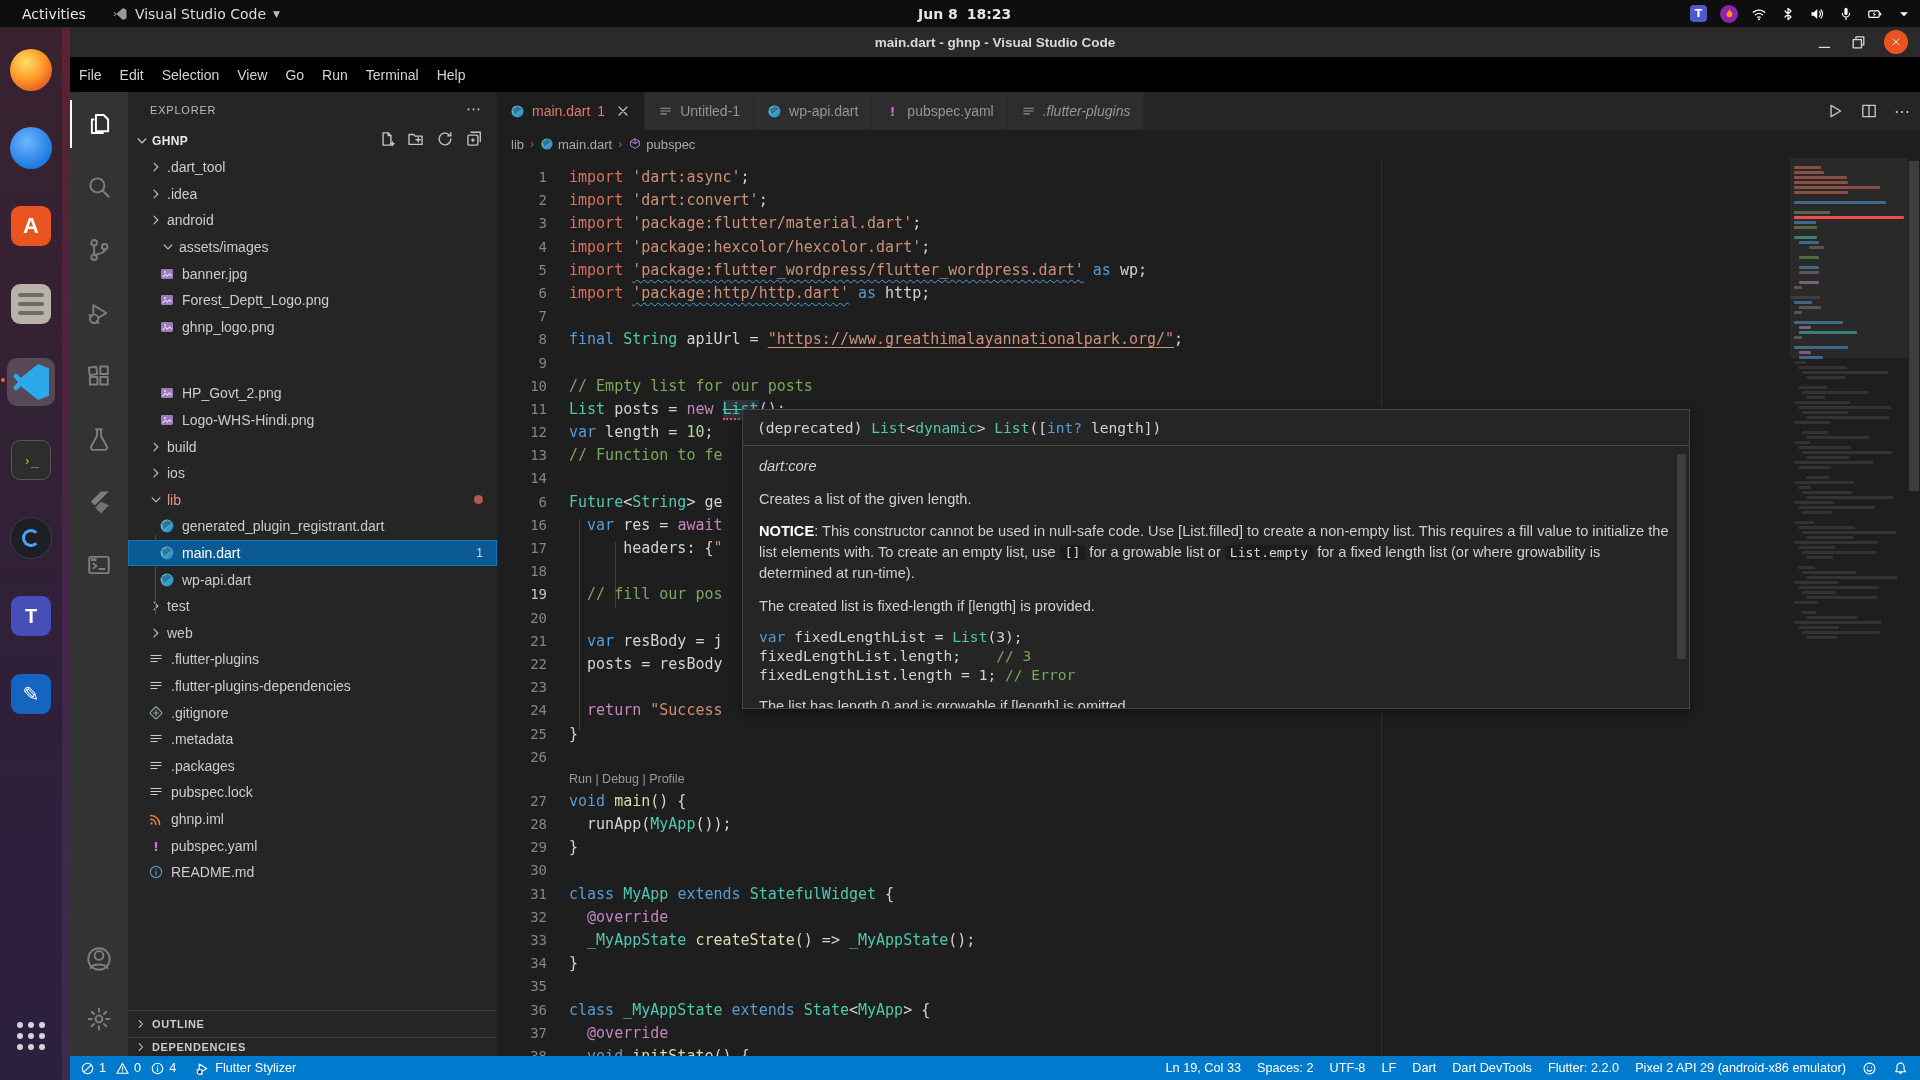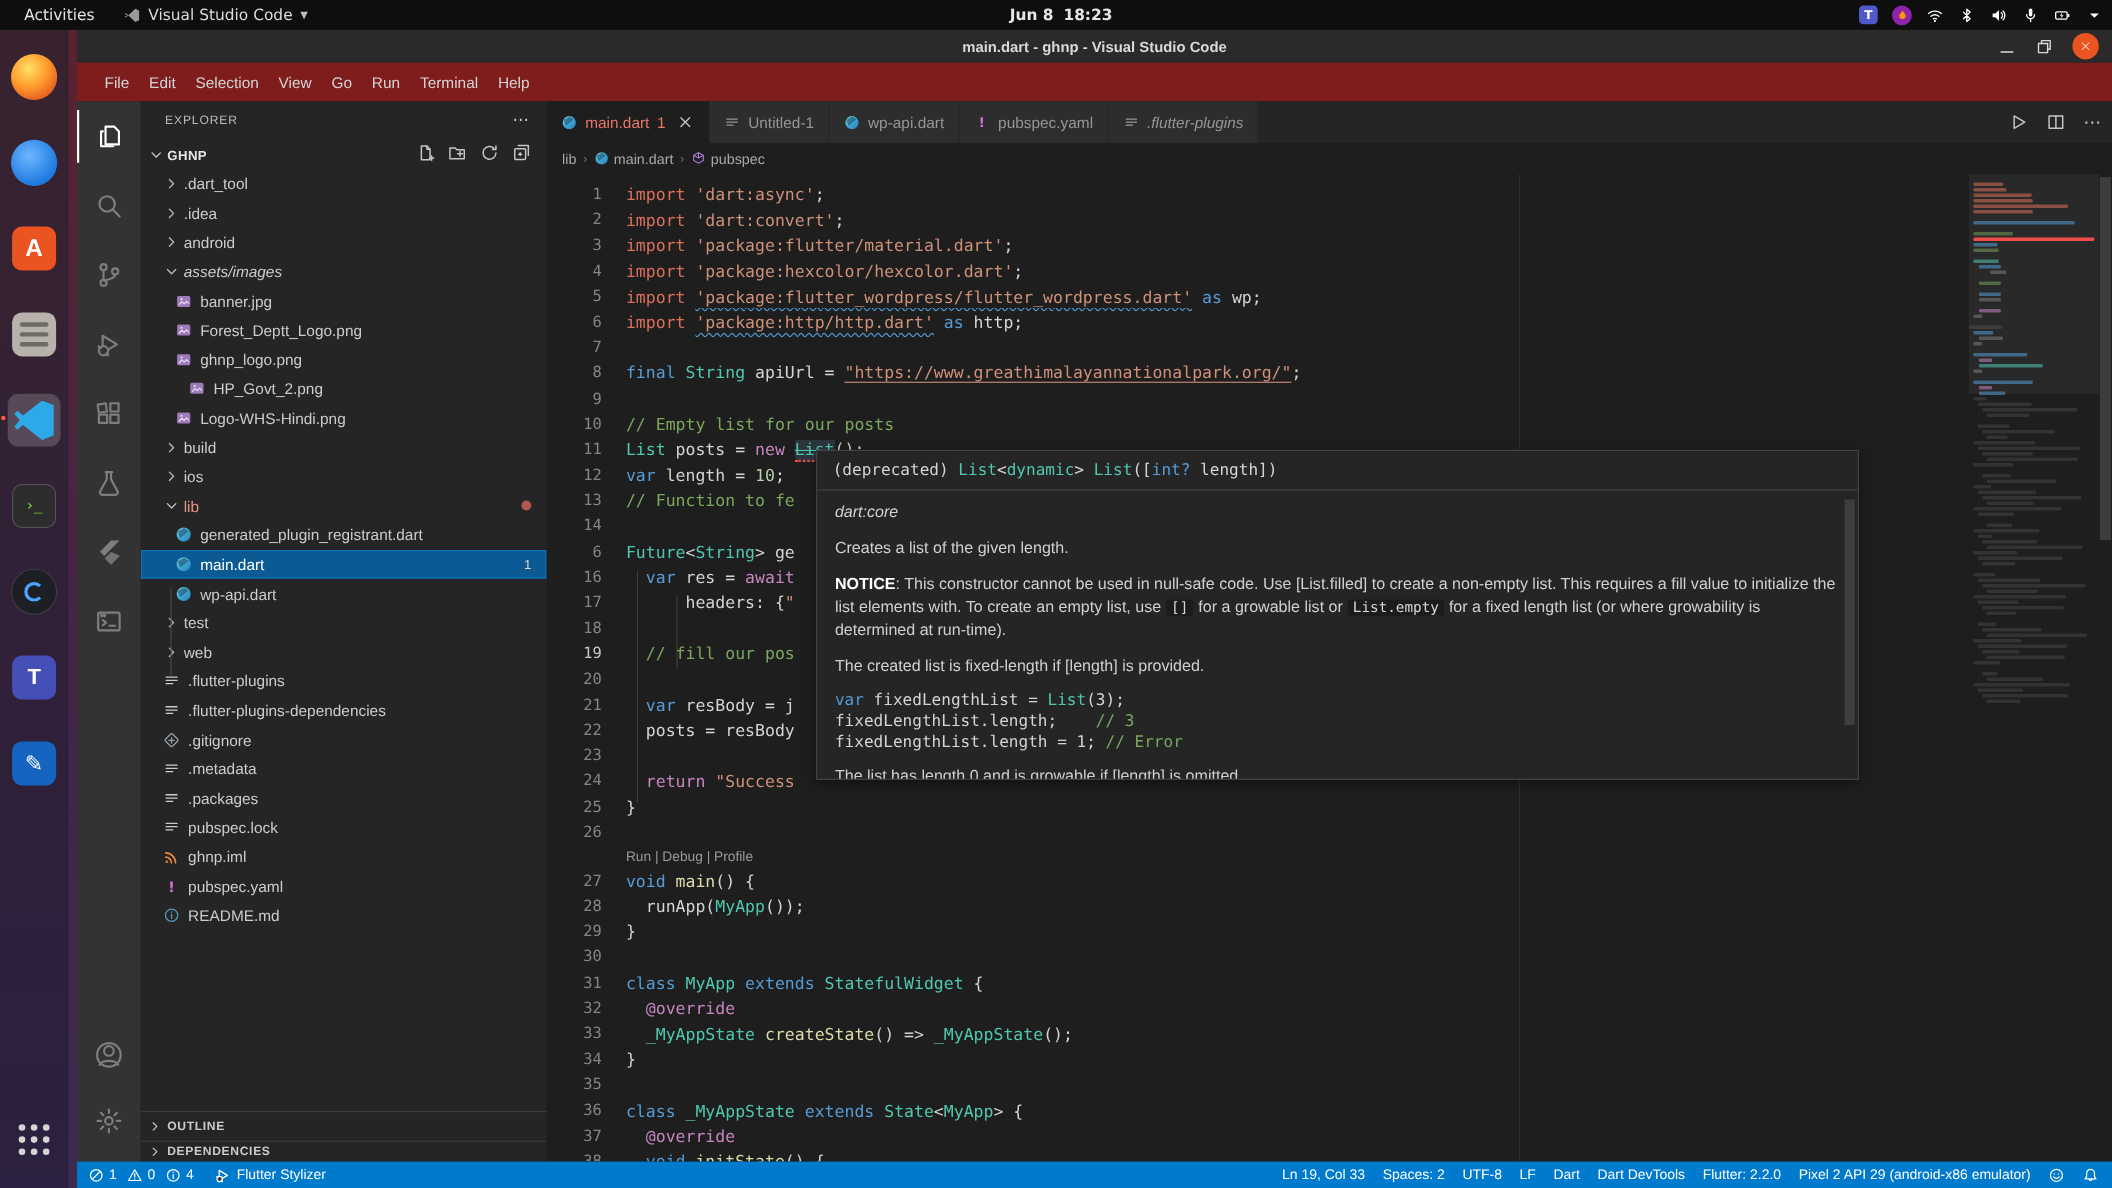--- a/index.html
+++ b/index.html
@@ -39,21 +39,21 @@
   .dk-grid i{width:6px;height:6px;border-radius:50%;background:#d5d5d5;}
   #wallstrip{position:absolute;left:62px;top:27px;width:8px;height:1053px;background:linear-gradient(180deg,#5a2330,#42254a 60%,#3d2b52);z-index:54;}
   
   #vswin{position:absolute;left:70px;top:27px;width:1850px;height:1053px;background:#1e1e1e;}
   #titlebar{position:absolute;left:0;top:0;width:100%;height:30px;background:#2c292a;display:flex;align-items:center;justify-content:center;}
   #title-text{font-size:13.5px;font-weight:bold;color:#d9d9d9;}
   #win-controls{position:absolute;right:12px;top:0;height:30px;display:flex;align-items:center;gap:17px;}
   #win-controls .wc{width:17px;height:17px;color:#d9d9d9;}
   #wc-close{width:24px;height:24px;border-radius:50%;background:#e95420;color:#fff;display:flex;align-items:center;justify-content:center;}
   #wc-close svg{width:12px;height:12px;}
-  #menubar{position:absolute;left:0;top:30px;width:100%;height:35px;background:#7f1d1d;display:flex;align-items:center;padding-left:16px;}
+  #menubar{position:absolute;left:0;top:30px;width:100%;height:35px;background:#000000;display:flex;align-items:center;padding-left:0;}
   .menu-item{padding:0 9px;font-size:14px;color:#d4d4d4;height:26px;display:flex;align-items:center;border-radius:4px;}
   
   #workbench{position:absolute;left:0;top:65px;width:100%;height:964px;display:flex;}
   #activitybar{position:relative;width:58px;background:#333333;flex:none;}
   .act{position:absolute;left:0;width:58px;height:48px;display:flex;align-items:center;justify-content:center;color:#7e7e7e;}
   .act.active{color:#fff;border-left:2px solid #fff;}
   .act .ic{width:26px;height:26px;}
   
   #sidebar{position:relative;width:369px;background:#252526;flex:none;font-size:13px;overflow:hidden;}
   #sb-header{position:absolute;left:0;top:0;width:100%;height:35px;display:flex;align-items:center;padding-left:22px;color:#bbb;font-size:11px;letter-spacing:.8px;}
@@ -428,21 +428,21 @@
               <span class="lbl">.idea</span>
             </div>
             <div class="trow" style="padding-left: 20px;">
               <span class="chev ic" style="margin-right: 3px;">
                 <svg viewBox="0 0 16 16" fill="none" stroke="currentColor" stroke-width="1.2" stroke-linecap="round" stroke-linejoin="round">
                   <path d="M6 4.2 9.8 8 6 11.8"></path>
                 </svg>
               </span>
               <span class="lbl">android</span>
             </div>
-            <div class="trow" style="padding-left: 20px; font-style: italic;">
+            <div class="trow" style="padding-left: 32px;">
               <span class="chev ic" style="margin-right: 3px;">
                 <svg viewBox="0 0 16 16" fill="none" stroke="currentColor" stroke-width="1.2" stroke-linecap="round" stroke-linejoin="round">
                   <path d="M4.2 6 8 9.8 11.8 6"></path>
                 </svg>
               </span>
               <span class="lbl">assets/images</span>
             </div>
             <div class="trow" style="padding-left: 31px;">
               <span class="ficon ic">
                 <svg viewBox="0 0 16 16">
@@ -466,21 +466,21 @@
             <div class="trow" style="padding-left: 31px;">
               <span class="ficon ic">
                 <svg viewBox="0 0 16 16">
                   <rect x="2" y="3" width="12" height="10" rx="1.4" fill="#9b7bb8"></rect>
                   <path d="M3.6 11.2l2.8-3 2 2 2.2-2.3 2 2.2" stroke="#ead9f5" stroke-width="1.1" fill="none"></path>
                   <circle cx="6" cy="6" r="1" fill="#ead9f5"></circle>
                 </svg>
               </span>
               <span class="lbl">ghnp_logo.png</span>
             </div>
-            <div class="trow" style="padding-left: 43px;">
+            <div class="trow" style="padding-left: 31px; margin-top: 40px;">
               <span class="ficon ic">
                 <svg viewBox="0 0 16 16">
                   <rect x="2" y="3" width="12" height="10" rx="1.4" fill="#9b7bb8"></rect>
                   <path d="M3.6 11.2l2.8-3 2 2 2.2-2.3 2 2.2" stroke="#ead9f5" stroke-width="1.1" fill="none"></path>
                   <circle cx="6" cy="6" r="1" fill="#ead9f5"></circle>
                 </svg>
               </span>
               <span class="lbl">HP_Govt_2.png</span>
             </div>
             <div class="trow" style="padding-left: 31px;">

